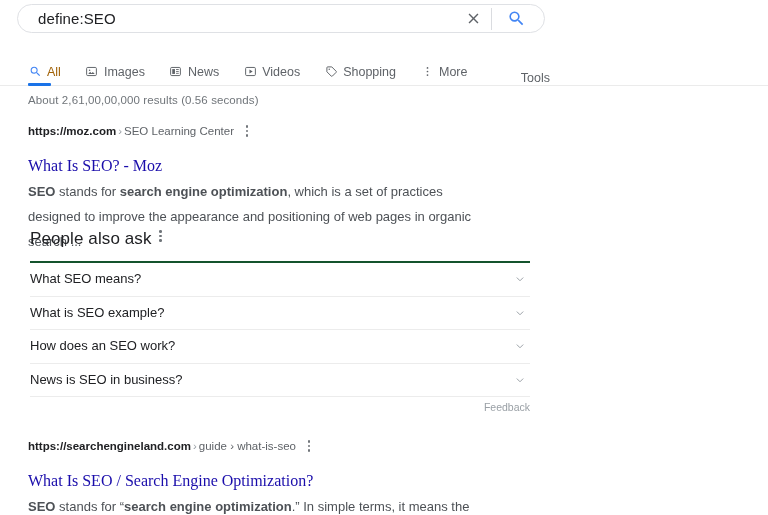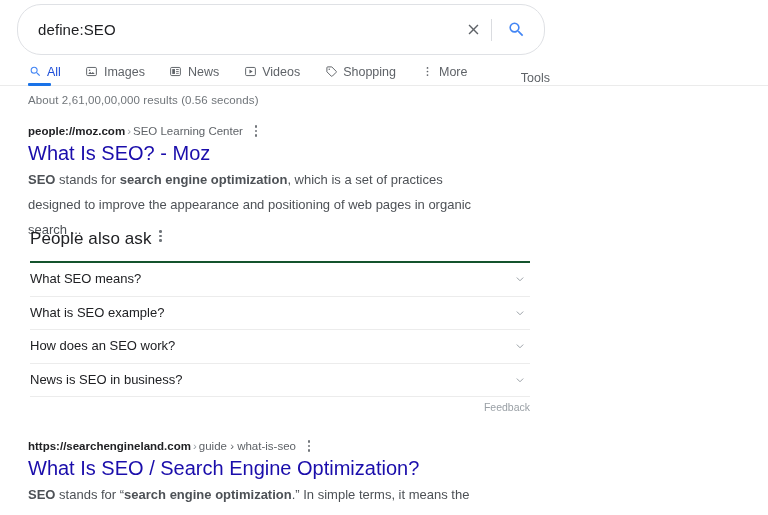--- a/index.html
+++ b/index.html
@@ -20,21 +20,21 @@
   .searchbar-wrap {
     position: absolute;
     left: 17px;
     top: 4px;
     width: 528px;
     height: 40px;
   }
   .searchbar {
     box-sizing: border-box;
     width: 100%;
-    height: 51px;
+    height: 29px;
     border: 1px solid #dfe1e5;
     border-radius: 24px;
     background: #fff;
     display: flex;
     align-items: center;
     padding: 0 8px 0 20px;
   }
   .search-input {
     flex: 1 1 auto;
     border: none;
@@ -103,21 +103,21 @@
     gap: 5px;
     font-size: 12.5px;
     color: #5f6368;
     padding: 0 14px 0 0;
     margin-right: 10px;
     cursor: pointer;
     height: 27px;
     position: relative;
     white-space: nowrap;
   }
-  .tab.active { color: #1d4ed8; }
+  .tab.active { color: #a16207; }
   .tab.active .tab-bar {
     position: absolute;
     left: 0;
     right: 24px;
     bottom: -1px;
     height: 3px;
     background: #1a73e8;
     border-radius: 1px;
   }
   .tab-icon {
@@ -180,27 +180,28 @@
     cursor: pointer;
   }
   .kebab span {
     width: 2.5px;
     height: 2.5px;
     border-radius: 50%;
     background: #70757a;
     display: block;
   }
   .result-title {
-    font-size: 20px;
+    font-size: 16px;
     color: #1a0dab;
     line-height: 21px;
-    margin: 1px 0 3px 0;
+    margin: 13px 0 3px 0;
     cursor: pointer;
     display: inline-block;
     font-weight: normal;
+    font-family: Liberation Serif, serif;
   }
   .result-snippet {
     font-size: 13px;
     color: #4d5156;
     line-height: 25px;
     max-width: 470px;
   }
   .result-snippet b { color: #4d5156; font-weight: bold; }
 
   
@@ -355,21 +356,21 @@
   </div>
 </div>
 
 <div class="results">
 
   <div class="result-stats">About 2,61,00,00,000 results (0.56 seconds)</div>
 
   <div class="result">
     <div class="result-url-row">
       <div class="result-url">
-        <span class="domain">people://moz.com</span><span class="sep">›</span><span>SEO Learning Center</span>
+        <span class="domain">https://moz.com</span><span class="sep">›</span><span>SEO Learning Center</span>
       </div>
       <div class="kebab">
         <span></span>
           <span></span>
           <span></span>
       </div>
     </div>
     <div class="result-title">What Is SEO? - Moz</div>
     <div class="result-snippet"><b>SEO</b><span> stands for </span><b>search engine optimization</b><span>, which is a set of practices designed to improve the appearance and positioning of web pages in organic search ...</span></div>
   </div>

